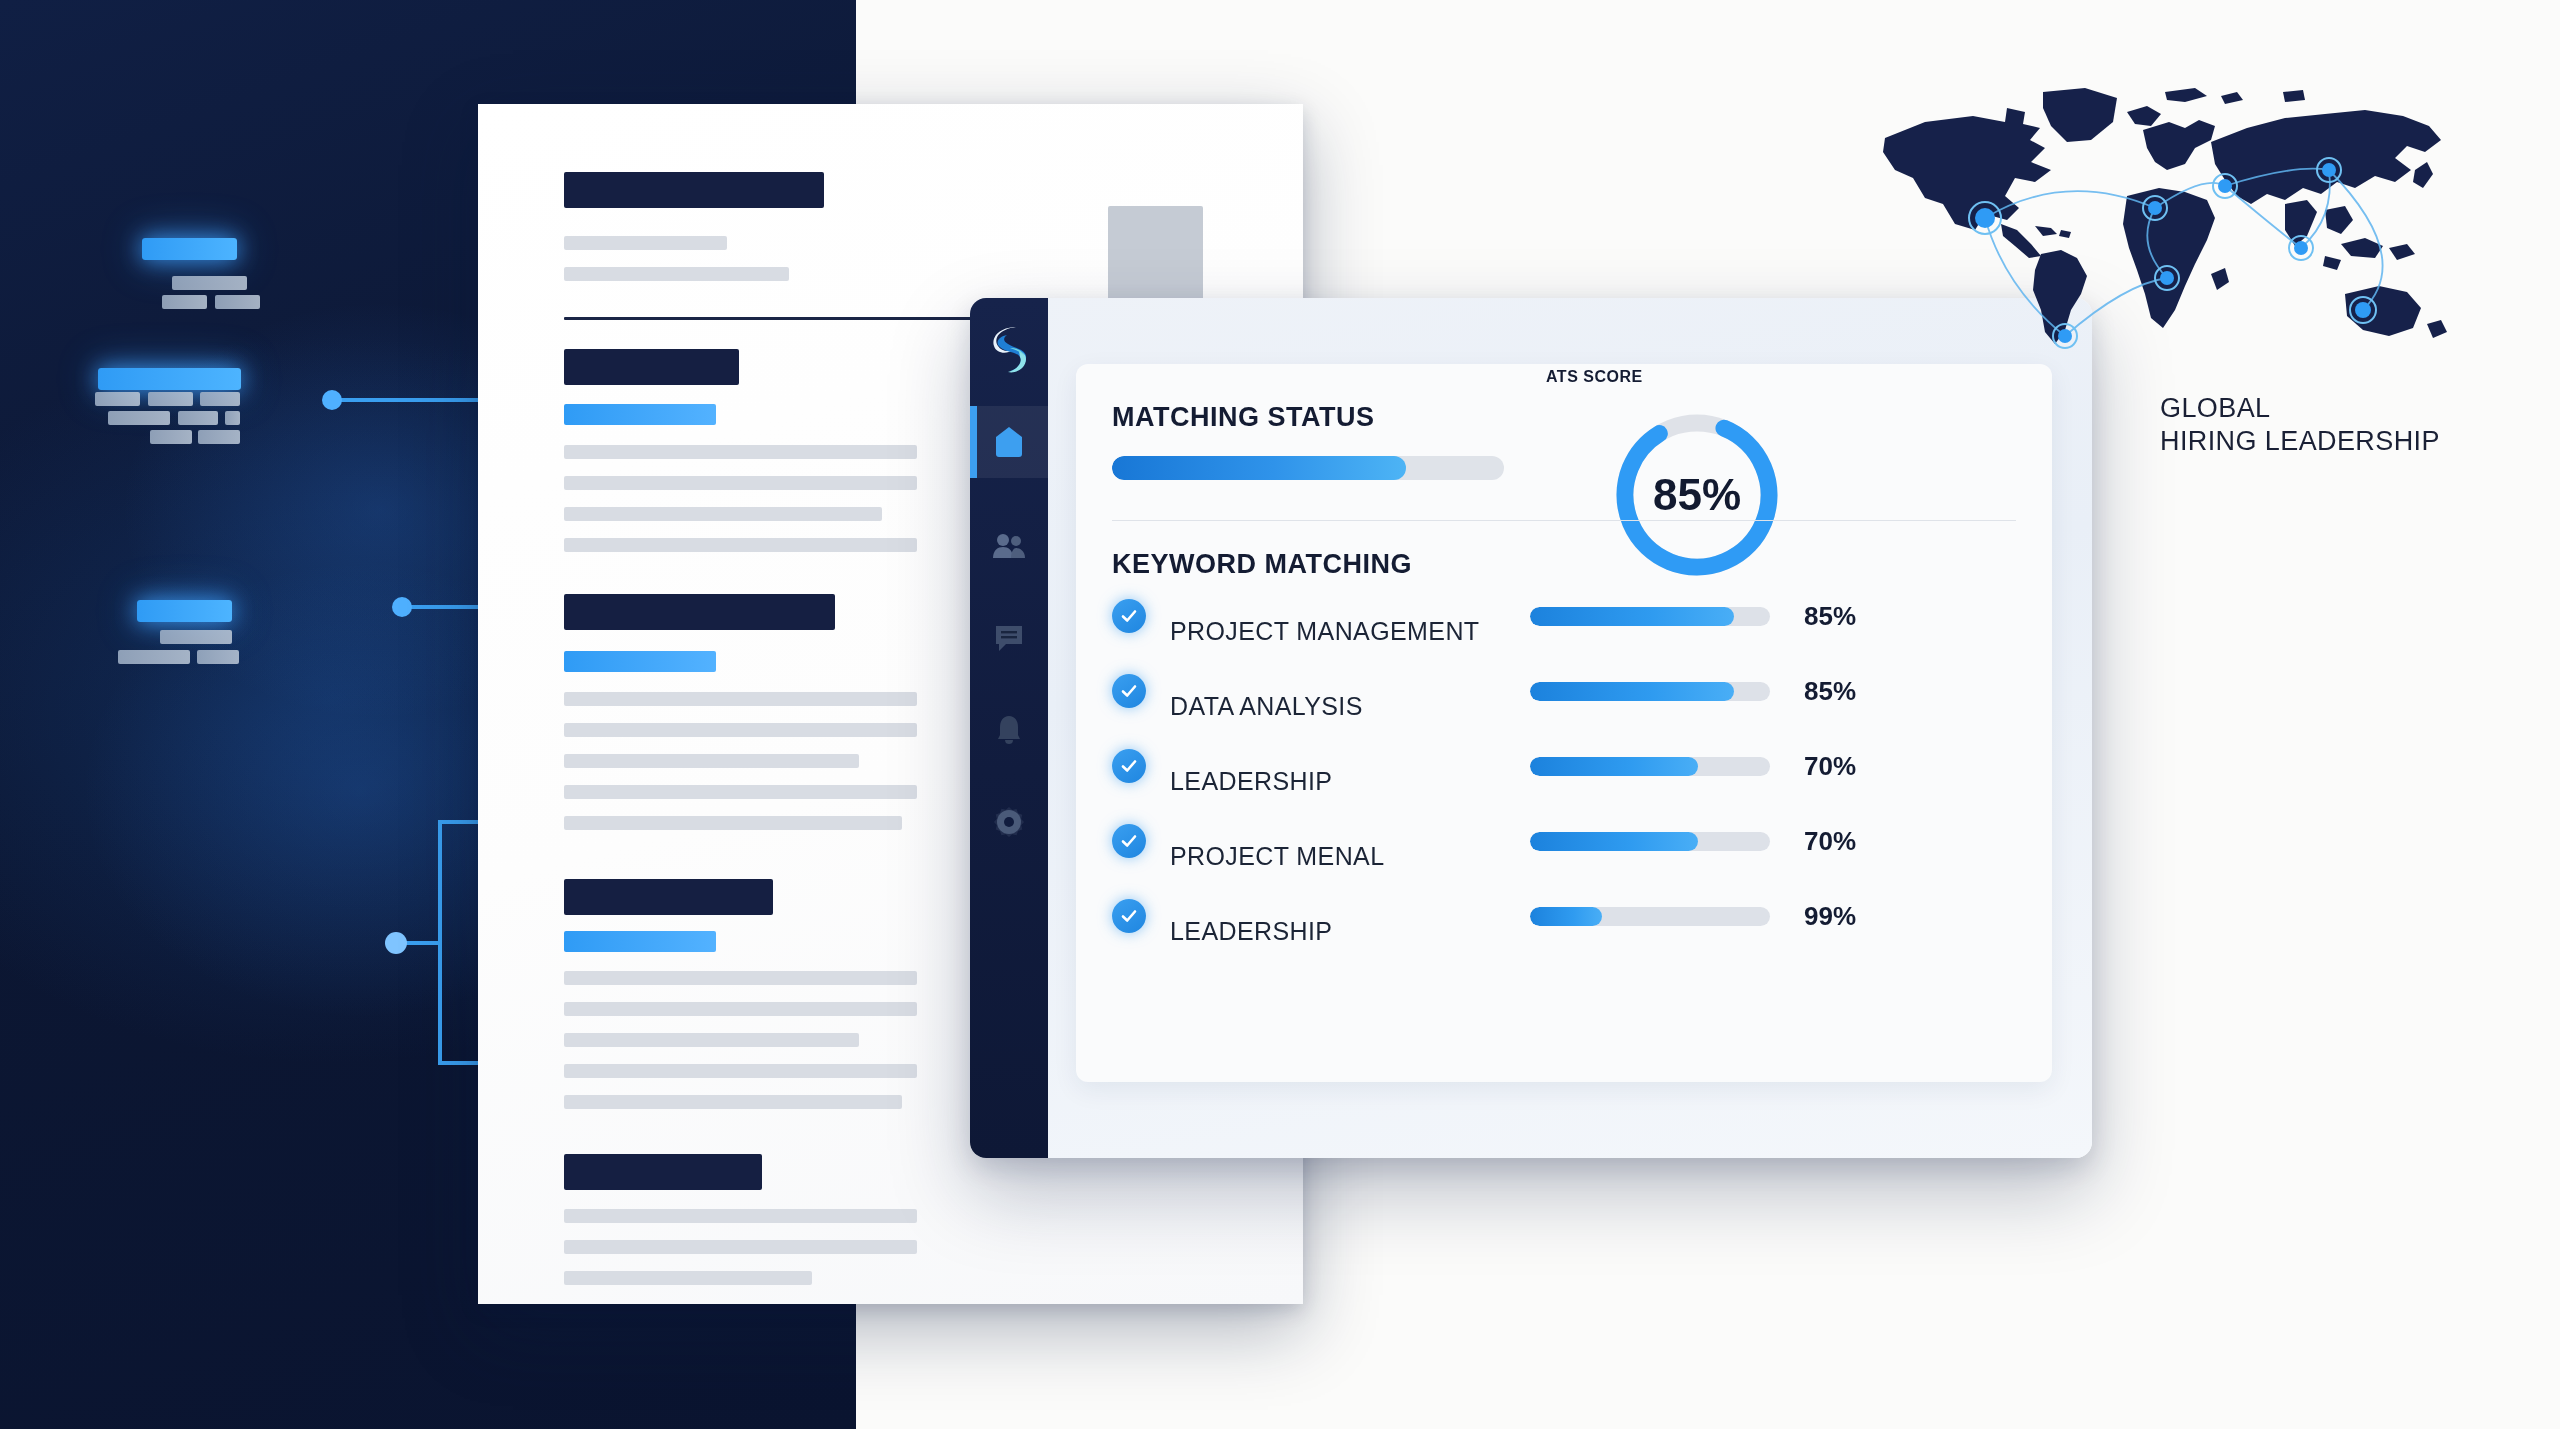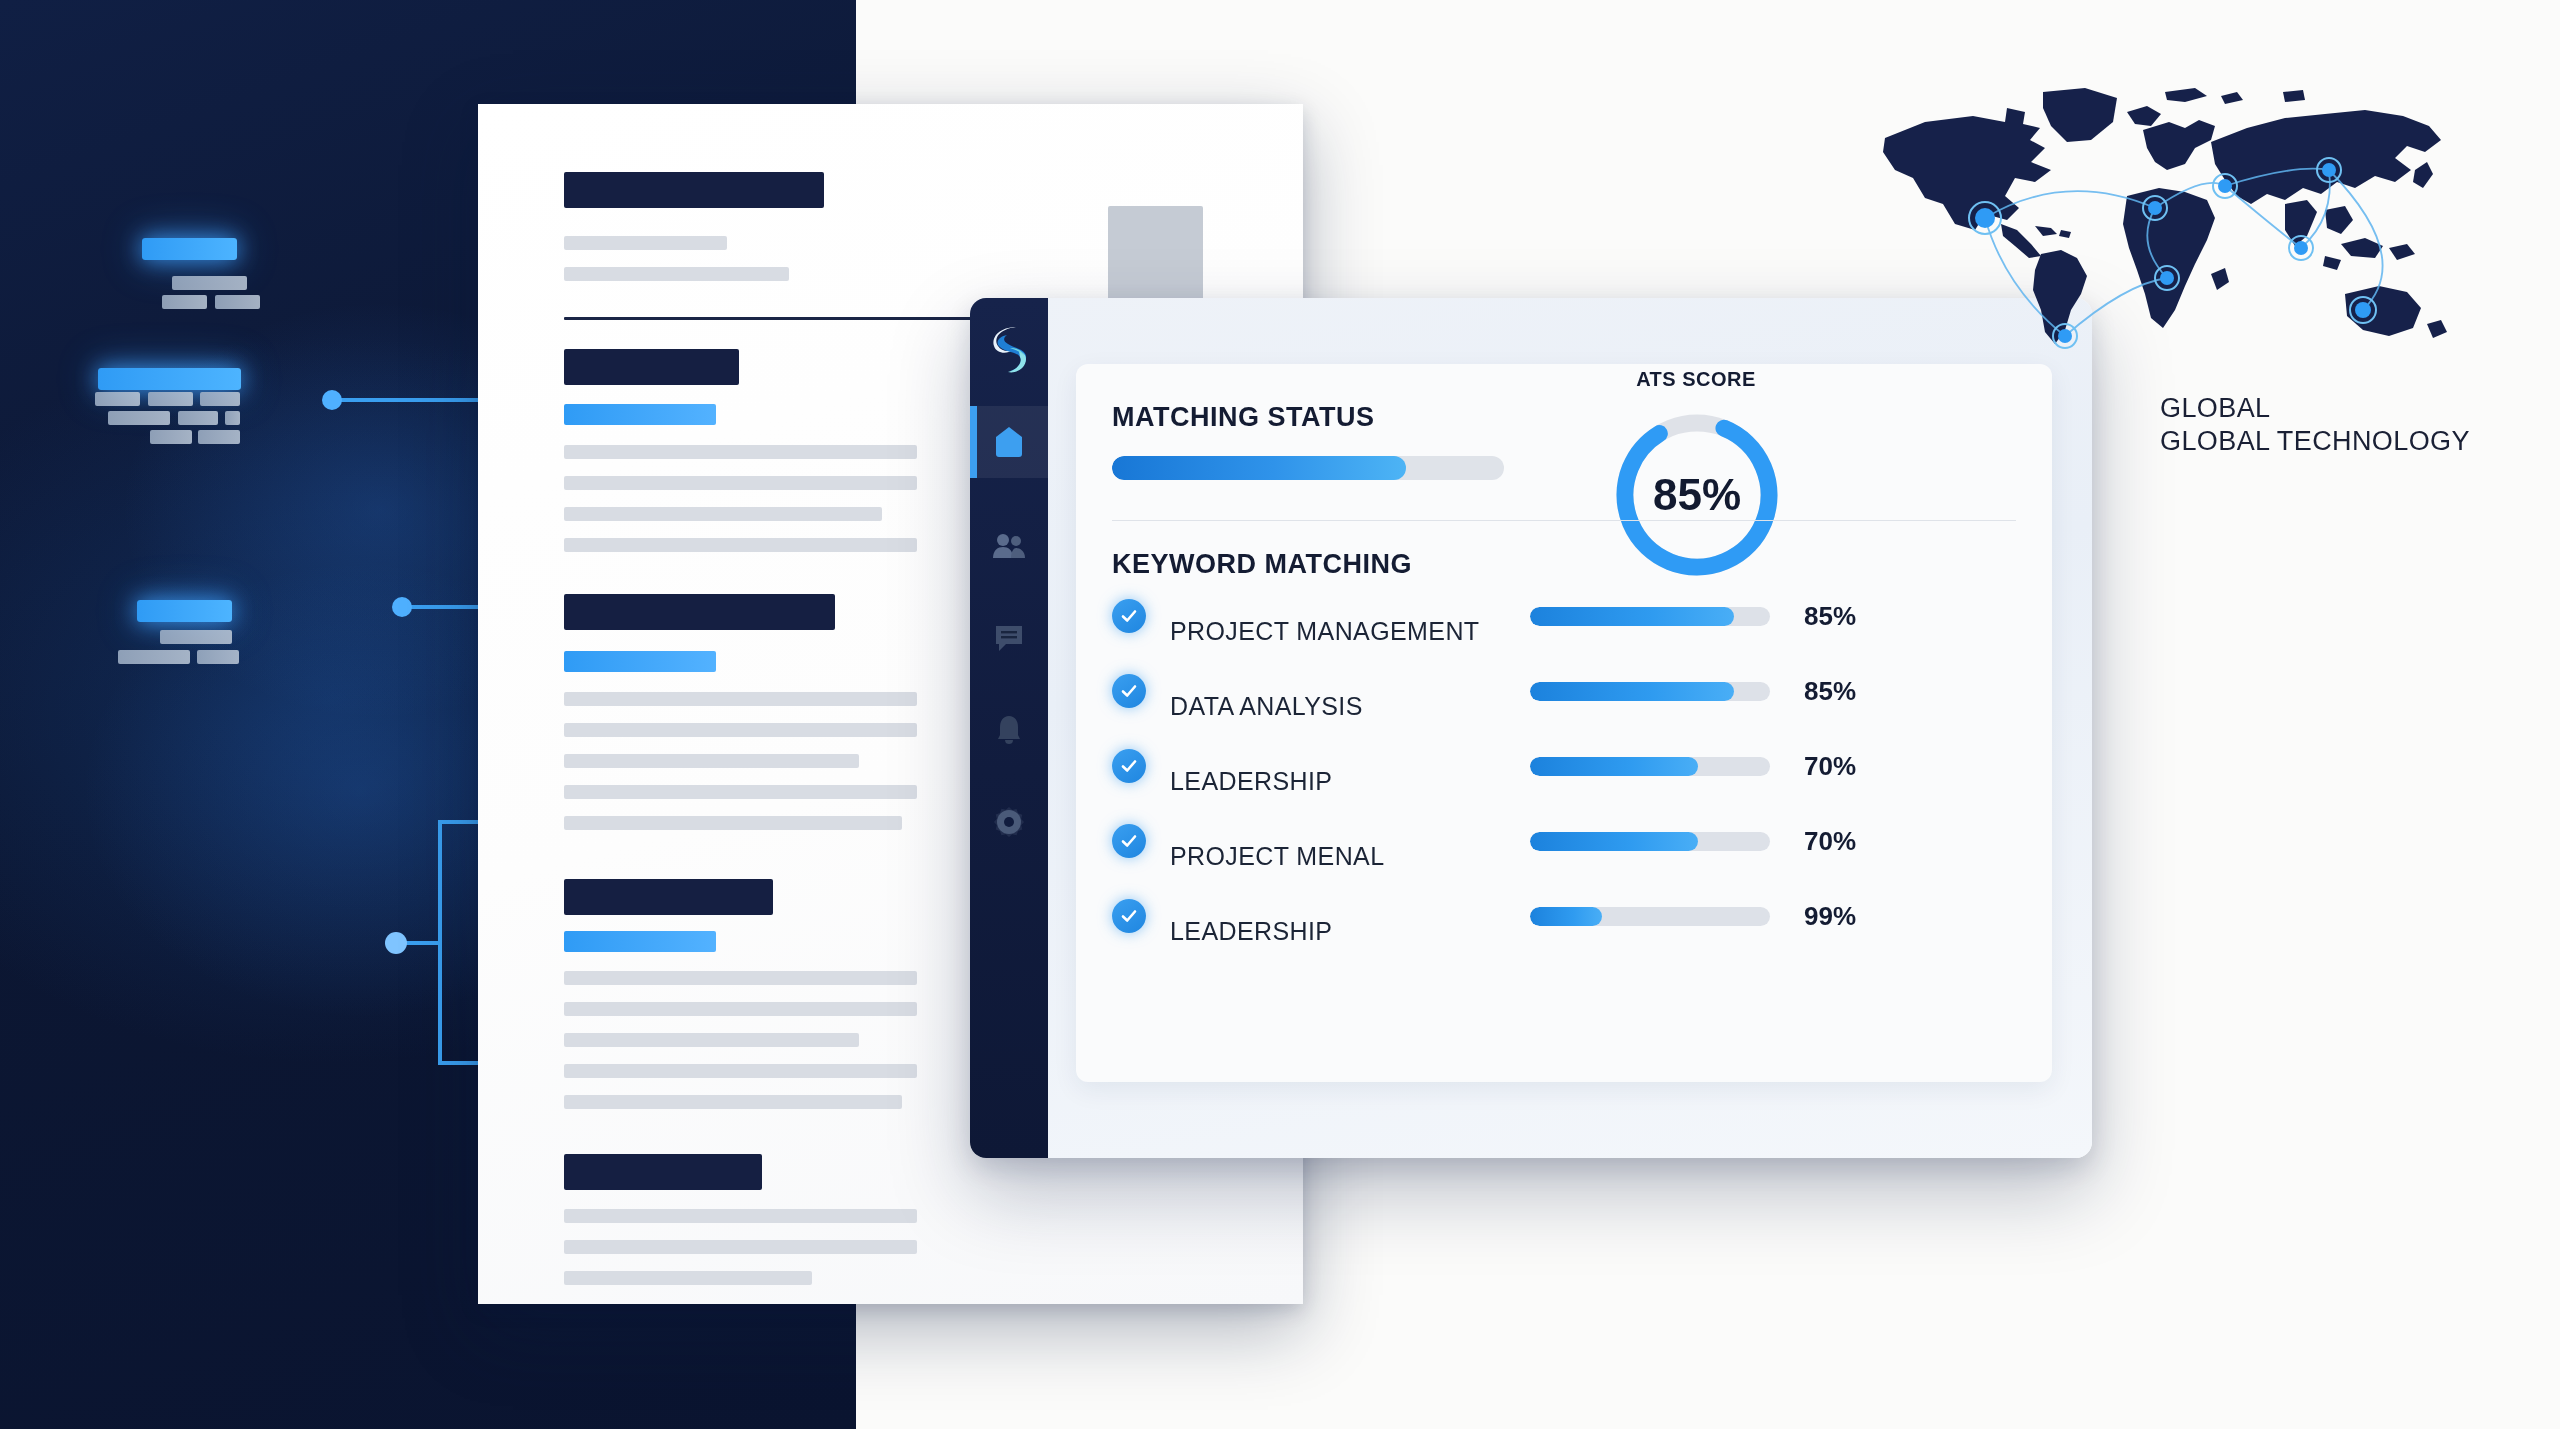--- a/index.html
+++ b/index.html
@@ -99,21 +99,21 @@
   #content-card {
     position: absolute; left: 106px; top: 66px; width: 976px; height: 718px;
     background: #fafbfc; border-radius: 12px;
     box-shadow: 0 8px 26px rgba(20,40,80,0.07);
   }
   .sec-title {
     position: absolute; font-size: 27px; font-weight: bold; letter-spacing: .5px;
     color: #141c33;
   }
   #parsing-title { left: 36px; top: 38px; }
-  #ats-title { left: 470px; top: 4px; width: 300px; text-align: center; font-size: 20px; }
+  #ats-title { left: 470px; top: 4px; width: 300px; text-align: left; font-size: 16px; }
   #keyword-title { left: 36px; top: 185px; }
 
   #parsing-track {
     position: absolute; left: 36px; top: 92px; width: 392px; height: 24px;
     background: #dfe3e9; border-radius: 12px; overflow: hidden;
   }
   #parsing-fill {
     height: 24px; border-radius: 12px;
     background: linear-gradient(90deg, #1877d6 0%, #2f93ea 55%, #4db4f5 100%);
   }
@@ -481,14 +481,14 @@
       </g>
     <g>
         <circle cx="508" cy="232" r="13" fill="none" stroke="#6fc0f2" stroke-width="2"></circle>
         <circle cx="508" cy="232" r="8" fill="#2f9bf5"></circle>
       </g>
   </g>
 </svg>
 
 <div id="map-caption">
   <div>GLOBAL</div>
-  <div>GLOBAL TECHNOLOGY</div>
+  <div>HIRING LEADERSHIP</div>
 </div>
 
 </body></html>

